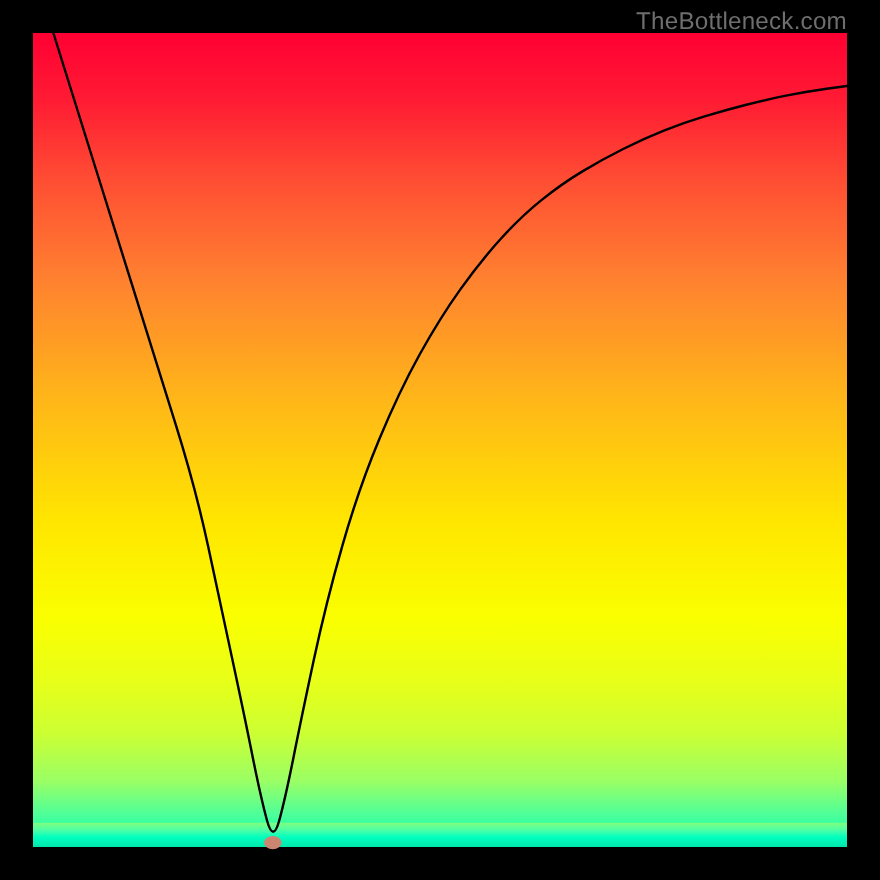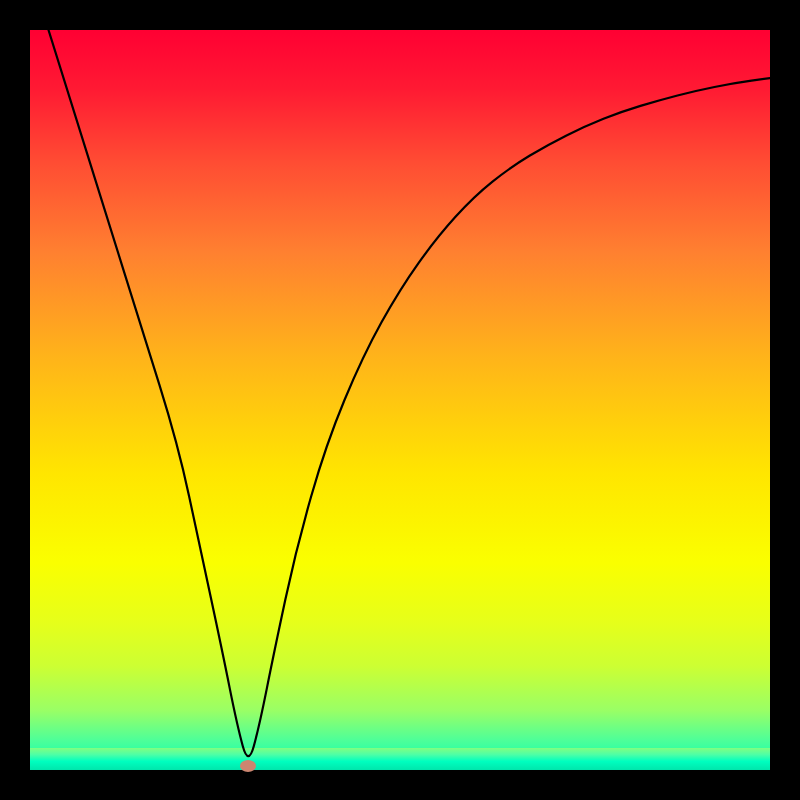--- a/index.html
+++ b/index.html
@@ -67,20 +67,21 @@
     left: 0;
     top: 0;
     width: 100%;
     height: 100%;
   }
 </style>
 </head>
 <body>
 
 <div class="frame">
+  <div class="watermark">TheBottleneck.com</div>
 
   <div class="plot-area">
     <div class="green-band"></div>
 
     <svg class="curve" viewBox="0 0 740 740" preserveAspectRatio="none">
       <path d="M 0.00 -59.20 Q 0.00 -59.20 18.50 -0.00 Q 37.00 59.20 55.50 118.40 Q 74.00 177.60 92.50 236.80 Q 111.00 296.00 129.50 355.20 Q 148.00 414.40 159.10 466.20 Q 170.20 518.00 181.30 569.80 Q 192.40 621.60 199.80 658.60 Q 207.20 695.60 212.75 715.95 Q 218.30 736.30 223.85 715.95 Q 229.40 695.60 236.80 658.60 Q 244.20 621.60 255.30 569.80 Q 266.40 518.00 281.20 466.20 Q 296.00 414.40 314.50 370.00 Q 333.00 325.60 351.50 292.30 Q 370.00 259.00 388.50 233.10 Q 407.00 207.20 425.50 186.85 Q 444.00 166.50 462.50 151.70 Q 481.00 136.90 499.50 125.80 Q 518.00 114.70 536.50 105.45 Q 555.00 96.20 573.50 88.80 Q 592.00 81.40 610.50 75.85 Q 629.00 70.30 647.50 65.49 Q 666.00 60.68 684.50 56.98 Q 703.00 53.28 721.50 50.69 T 740.00 48.10" id="curvePath" fill="none" stroke="#000000" stroke-width="2.2" stroke-linejoin="round" stroke-linecap="round"></path>
     </svg>
 
     <div class="dot" id="optimumDot" style="left: 218.3px; top: 736.3px; background: rgb(204, 133, 112);"></div>
   </div>

